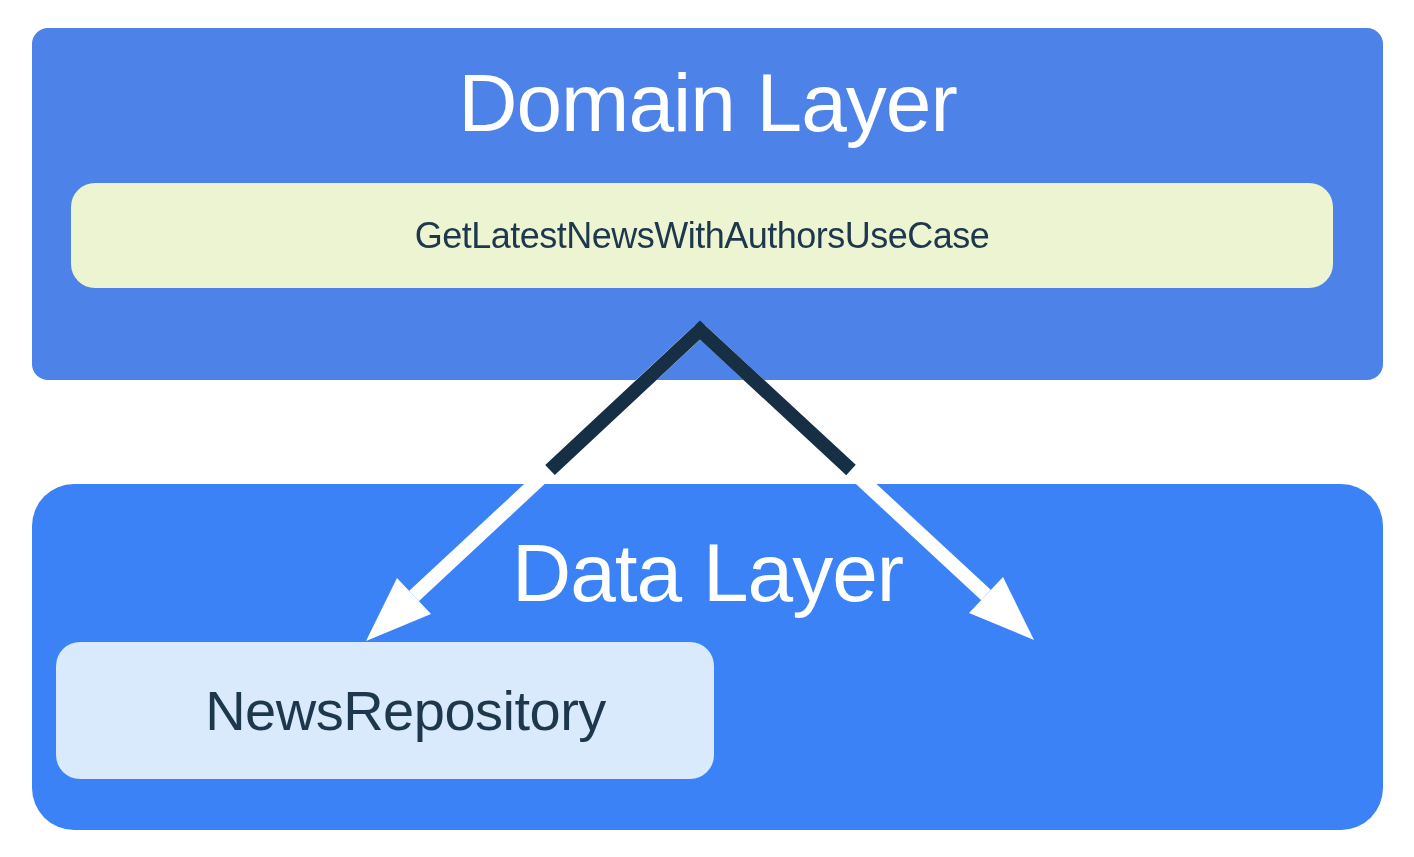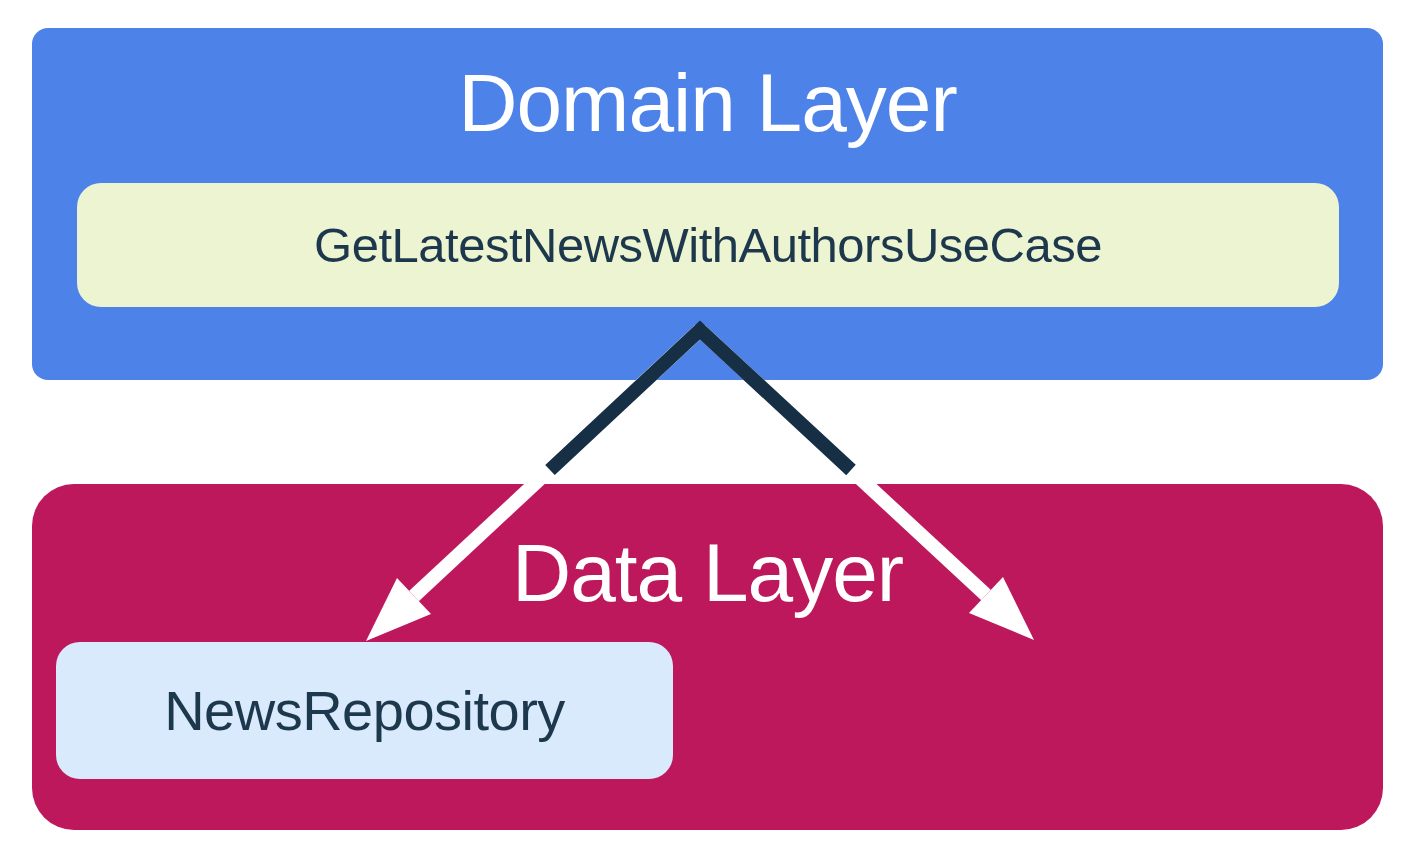--- a/index.html
+++ b/index.html
@@ -25,21 +25,21 @@
     width: 1351px;
     height: 352px;
     background: #4d82e8;
     border-radius: 16px;
   }
   .data-box {
     left: 32px;
     top: 484px;
     width: 1351px;
     height: 346px;
-    background: #be185d;
+    background: #3b82f6;
     border-radius: 42px;
   }
   .layer-title {
     position: absolute;
     left: 0;
     right: 0;
     text-align: center;
     color: #ffffff;
     font-size: 82px;
     font-weight: 400;
@@ -52,38 +52,39 @@
   .node {
     position: absolute;
     display: flex;
     align-items: center;
     justify-content: center;
     border-radius: 24px;
     color: #1d384d;
     white-space: nowrap;
   }
   .usecase-node {
-    left: 45px;   
+    left: 39px;   
     top: 155px;   
     width: 1262px;
-    height: 124px;
+    height: 105px;
     background: #edf4d1;
-    font-size: 49px;
+    font-size: 36px;
     letter-spacing: -0.5px;
   }
   .repo-node {
     top: 158px;   
     height: 137px;
     font-size: 56px;
     letter-spacing: -0.5px;
   }
   .news-node {
     left: 24px;   
     width: 617px;
     background: #d9eafc;
+    padding-left: 41px;
   }
   .authors-node {
     left: 710px;  
     width: 593px;
     background: #edf4d1;
   }
   .arrows-overlay {
     position: absolute;
     left: 0;
     top: 0;

